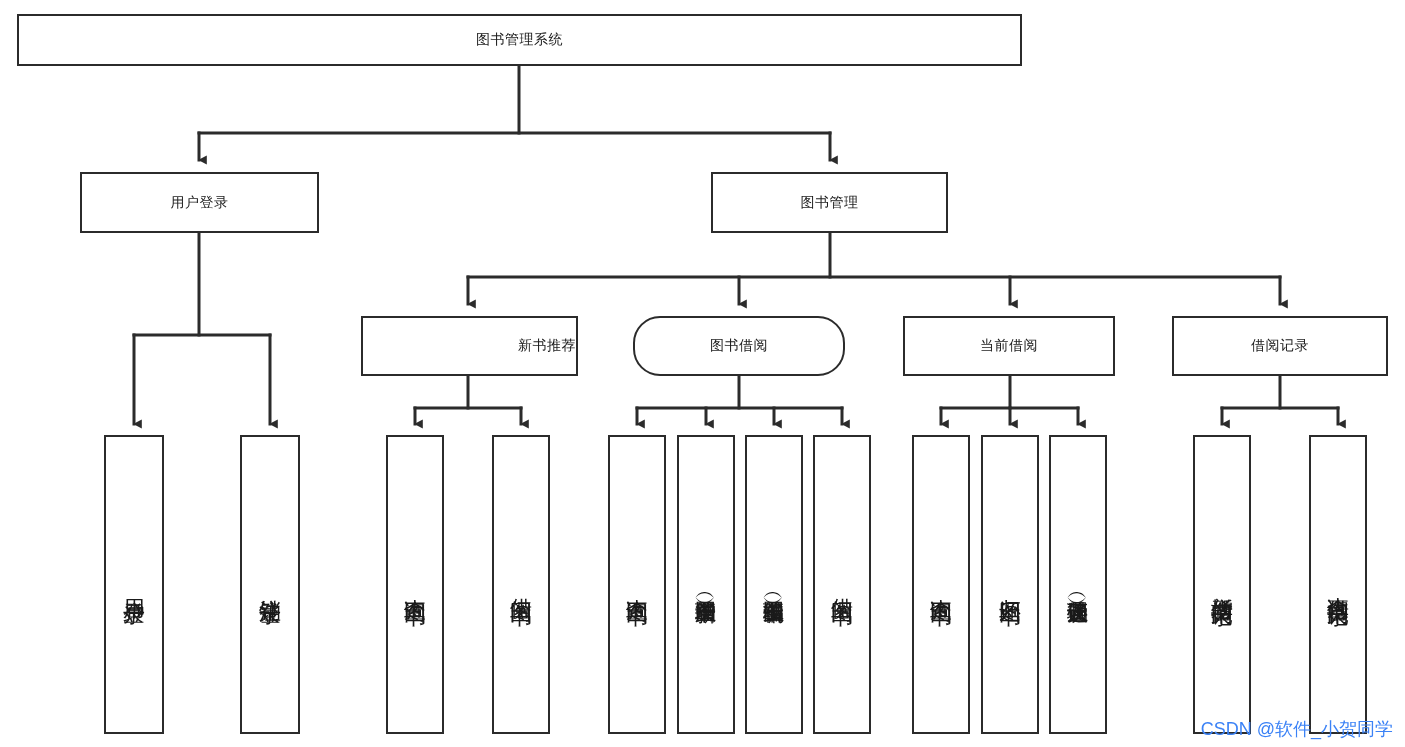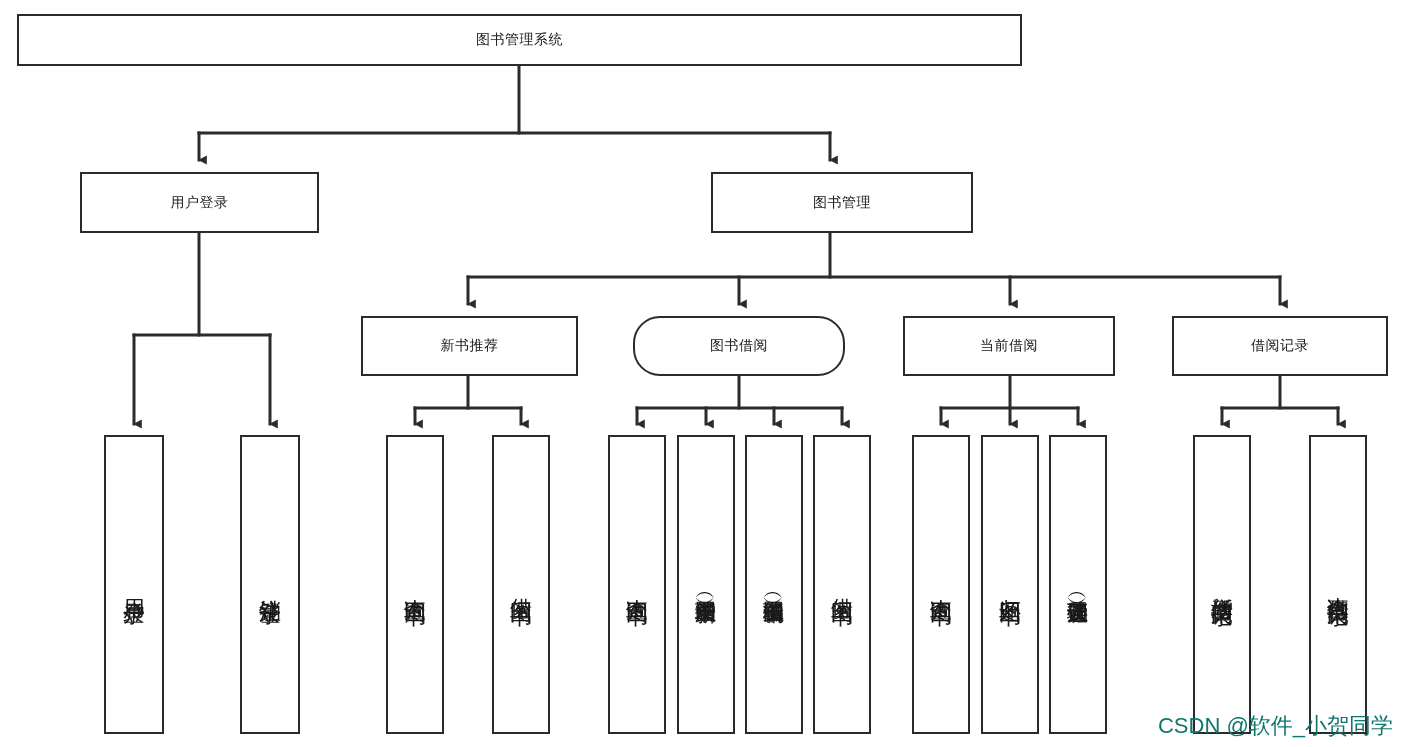--- a/index.html
+++ b/index.html
@@ -57,22 +57,22 @@
     line-height: 1;
   }
   .node-box.vert.tight .node-label {
     font-size: 21px;
     letter-spacing: 0px;
   }
   .watermark {
     position: absolute;
     right: 12px;
     bottom: 6px;
-    font-size: 22px;
-    color: #0f766e;
+    font-size: 18px;
+    color: #3b82f6;
     white-space: nowrap;
     user-select: none;
   }
 </style>
 </head>
 <body>
 
 <div id="stage">
 
   <svg id="diagram-svg" viewBox="0 0 1405 747" xmlns="http://www.w3.org/2000/svg">
@@ -130,25 +130,25 @@
   </svg>
 
   <div class="node-box horiz" style="left:17px; top:14px; width:1005px; height:52px;">
     <span class="node-label">图书管理系统</span>
   </div>
 
   <div class="node-box horiz" style="left:80px; top:172px; width:239px; height:61px;">
     <span class="node-label">用户登录</span>
   </div>
 
-  <div class="node-box horiz" style="left:711px; top:172px; width:262px; height:61px;">
+  <div class="node-box horiz" style="left:711px; top:172px; width:237px; height:61px;">
     <span class="node-label">图书管理</span>
   </div>
 
-  <div class="node-box horiz" style="left:361px; top:316px; width:217px; height:60px;">
+  <div class="node-box horiz" style="left:361px; top:316px; width:217px; height:60px;justify-content:flex-end;">
     <span class="node-label">新书推荐</span>
   </div>
 
   <div class="node-box horiz" style="left:633px; top:316px; width:212px; height:60px;border-radius:27px;">
     <span class="node-label">图书借阅</span>
   </div>
 
   <div class="node-box horiz" style="left:1172px; top:316px; width:216px; height:60px;">
     <span class="node-label">借阅记录</span>
   </div>

